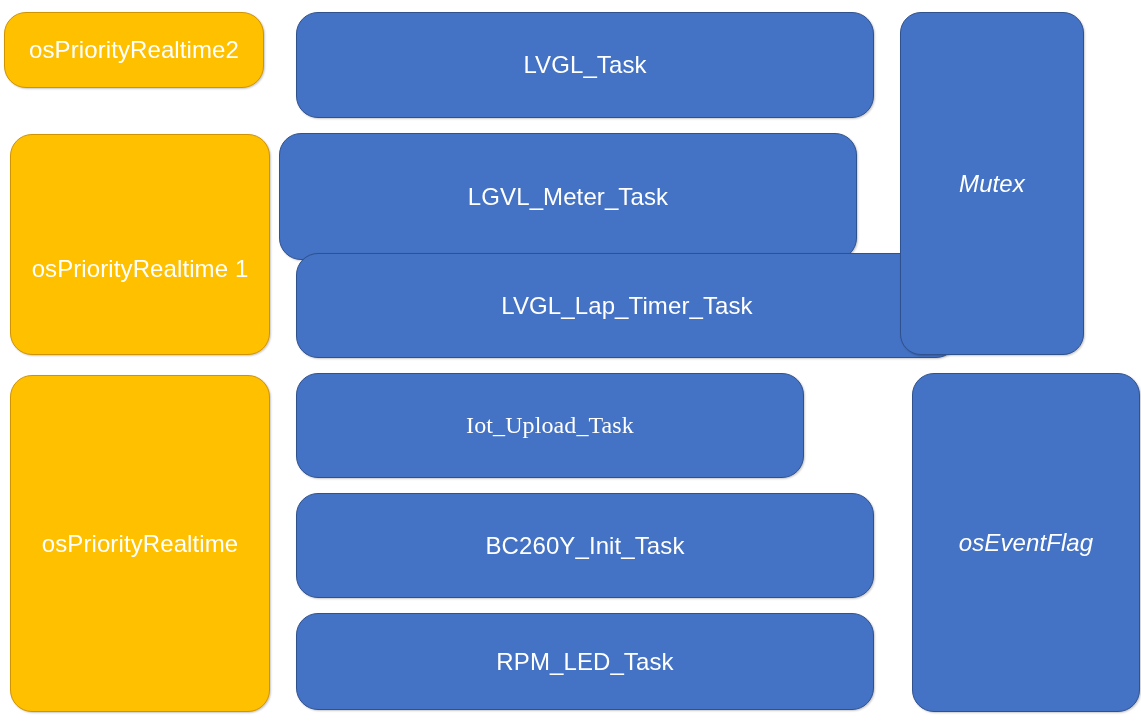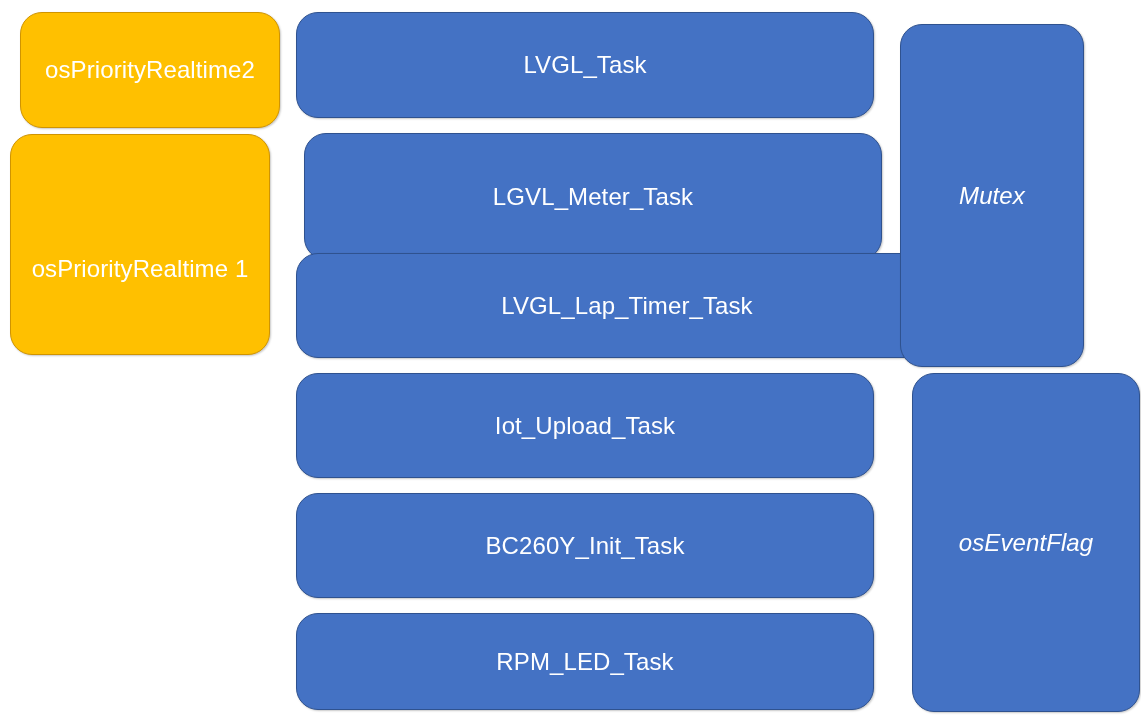--- a/index.html
+++ b/index.html
@@ -66,54 +66,57 @@
     display: block;
     padding: 0 10px;
     word-break: break-word;
   }
 </style>
 </head>
 <body>
 
 <div id="canvas">
 
-  <div class="box priority" style="left:20px; top:12px; width:260px; height:116px;justify-content:center;">
+  <div class="box priority" style="left:4px; top:12px; width:260px; height:76px;justify-content:center;">
     <span class="label">osPriorityRealtime2</span>
   </div>
 
   <div class="box priority" style="left:10px; top:134px; width:260px; height:221px;">
     <span class="label" style="max-width:230px;margin-top:48px;">osPriorityRealtime 1</span>
   </div>
 
+  <div class="box priority" style="left:10px; top:375px; width:260px; height:337px;">
+    <span class="label">osPriorityRealtime</span>
+  </div>
 
   <div class="box task" style="left:296px; top:12px; width:578px; height:106px;align-items:center;">
     <span class="label">LVGL_Task</span>
   </div>
 
-  <div class="box task" style="left:304px; top:133px; width:578px; height:127px;">
+  <div class="box task" style="left:279px; top:133px; width:578px; height:127px;">
     <span class="label">LGVL_Meter_Task</span>
   </div>
 
   <div class="box task" style="left:296px; top:253px; width:662px; height:105px;">
     <span class="label">LVGL_Lap_Timer_Task</span>
   </div>
 
-  <div class="box task" style="left:296px; top:373px; width:578px; height:105px;">
+  <div class="box task" style="left:296px; top:373px; width:508px; height:105px;font-family:Liberation Serif, serif;">
     <span class="label">Iot_Upload_Task</span>
   </div>
 
   <div class="box task" style="left:296px; top:493px; width:578px; height:105px;">
     <span class="label">BC260Y_Init_Task</span>
   </div>
 
   <div class="box task" style="left:296px; top:613px; width:578px; height:97px;align-items:center;">
     <span class="label">RPM_LED_Task</span>
   </div>
 
-  <div class="box sync" style="left:900px; top:24px; width:184px; height:343px;">
+  <div class="box sync" style="left:900px; top:12px; width:184px; height:343px;border-radius:21px;">
     <span class="line-italic">Mutex</span>
   </div>
 
   <div class="box sync" style="left:912px; top:373px; width:228px; height:339px;">
     <span class="line-italic">osEventFlag</span>
   </div>
 
 </div>
 
 </body></html>

